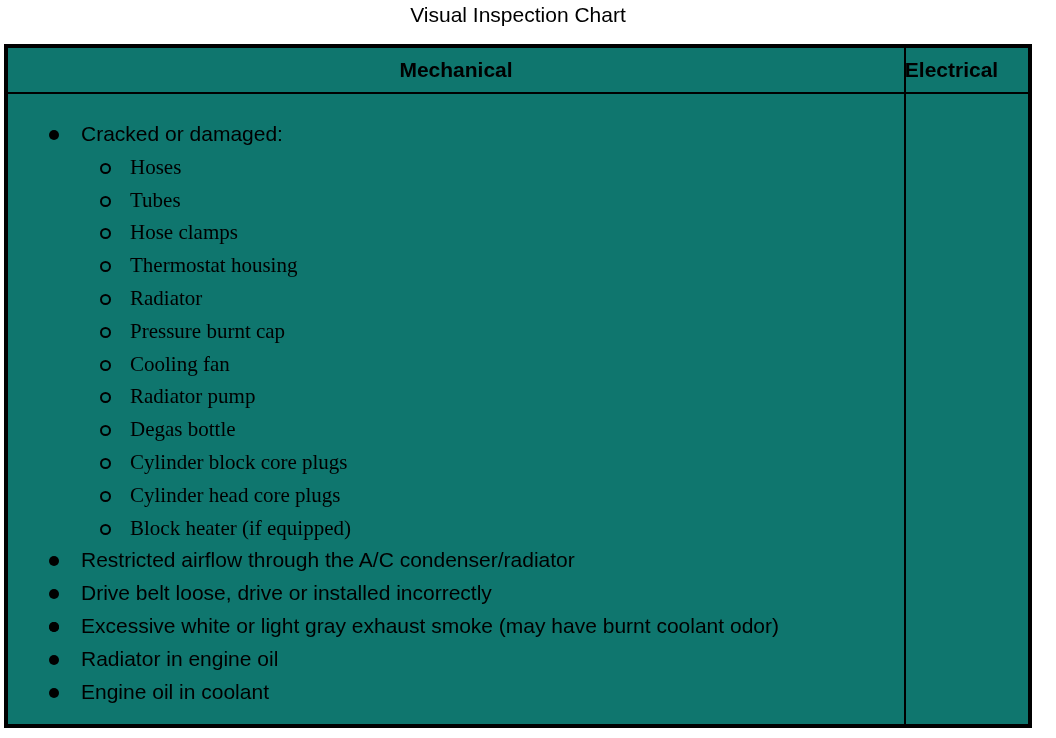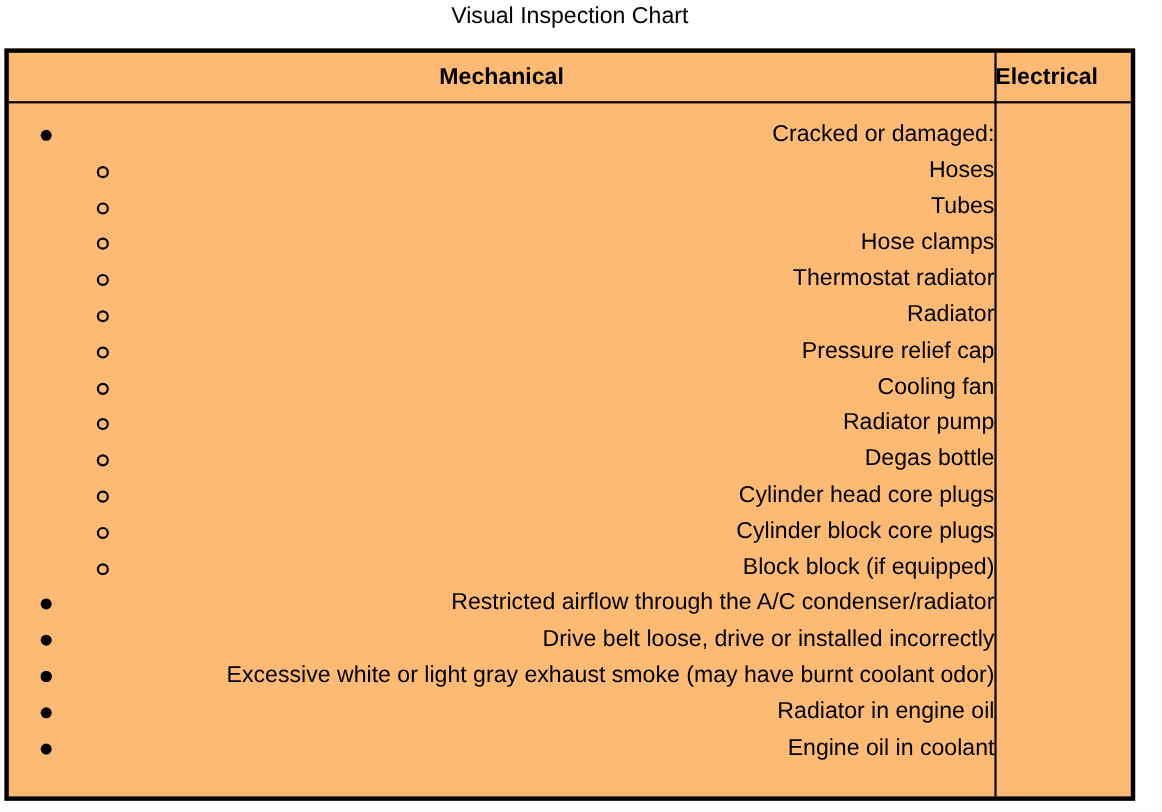--- a/index.html
+++ b/index.html
@@ -40,21 +40,21 @@
 
   
   .chart-table {
     position: absolute;
     left: 4px;
     top: 44px;
     width: 1028px;
     height: 684px;
     border: 4px solid #000000;
     box-sizing: border-box;
-    background: #fdba74;
+    background: #0f766e;
   }
 
   .table-inner {
     position: relative;
     width: 100%;
     height: 100%;
   }
 
   
   .col-divider {
@@ -118,23 +118,22 @@
   .electrical-area {
     position: absolute;
     left: 898px;
     top: 46px;
     right: 0;
     bottom: 0;
   }
 
   ul.bullet-list {
     list-style: none;
-    margin: 0;
+    margin: 12px;
     padding: 0;
-    text-align: right;
   }
 
   li.bullet-item {
     position: relative;
     font-size: 21px;
     line-height: 32.8px;
     white-space: nowrap;
   }
 
   
@@ -147,20 +146,21 @@
     top: 12px;
     width: 10px;
     height: 10px;
     border-radius: 50%;
     background: #000000;
   }
 
   
   li.level-2 {
     padding-left: 110px;
+    font-family: Liberation Serif, serif;
   }
   li.level-2 .marker {
     position: absolute;
     left: 80px;
     top: 12px;
     width: 7px;
     height: 7px;
     border-radius: 50%;
     border: 2.5px solid #000000;
     box-sizing: content-box;
@@ -188,29 +188,29 @@
 
       <div class="header-rule"></div>
       <div class="col-divider"></div>
 
       <div class="body-area">
         <ul class="bullet-list" id="mechanical-list">
             <li class="bullet-item level-1"><span class="marker"></span><span class="item-text">Cracked or damaged:</span></li>
             <li class="bullet-item level-2"><span class="marker"></span><span class="item-text">Hoses</span></li>
             <li class="bullet-item level-2"><span class="marker"></span><span class="item-text">Tubes</span></li>
             <li class="bullet-item level-2"><span class="marker"></span><span class="item-text">Hose clamps</span></li>
-            <li class="bullet-item level-2"><span class="marker"></span><span class="item-text">Thermostat radiator</span></li>
+            <li class="bullet-item level-2"><span class="marker"></span><span class="item-text">Thermostat housing</span></li>
             <li class="bullet-item level-2"><span class="marker"></span><span class="item-text">Radiator</span></li>
-            <li class="bullet-item level-2"><span class="marker"></span><span class="item-text">Pressure relief cap</span></li>
+            <li class="bullet-item level-2"><span class="marker"></span><span class="item-text">Pressure burnt cap</span></li>
             <li class="bullet-item level-2"><span class="marker"></span><span class="item-text">Cooling fan</span></li>
             <li class="bullet-item level-2"><span class="marker"></span><span class="item-text">Radiator pump</span></li>
             <li class="bullet-item level-2"><span class="marker"></span><span class="item-text">Degas bottle</span></li>
+            <li class="bullet-item level-2"><span class="marker"></span><span class="item-text">Cylinder block core plugs</span></li>
             <li class="bullet-item level-2"><span class="marker"></span><span class="item-text">Cylinder head core plugs</span></li>
-            <li class="bullet-item level-2"><span class="marker"></span><span class="item-text">Cylinder block core plugs</span></li>
-            <li class="bullet-item level-2"><span class="marker"></span><span class="item-text">Block block (if equipped)</span></li>
+            <li class="bullet-item level-2"><span class="marker"></span><span class="item-text">Block heater (if equipped)</span></li>
             <li class="bullet-item level-1"><span class="marker"></span><span class="item-text">Restricted airflow through the A/C condenser/radiator</span></li>
             <li class="bullet-item level-1"><span class="marker"></span><span class="item-text">Drive belt loose, drive or installed incorrectly</span></li>
             <li class="bullet-item level-1"><span class="marker"></span></li>
             <li class="bullet-item level-1"><span class="marker"></span><span class="item-text">Excessive white or light gray exhaust smoke (may have burnt coolant odor)</span></li>
             <li class="bullet-item level-1"><span class="marker"></span><span class="item-text">Radiator in engine oil</span></li>
             <li class="bullet-item level-1"><span class="marker"></span><span class="item-text">Engine oil in coolant</span></li>
           </ul>
       </div>
 
       <div class="electrical-area">

